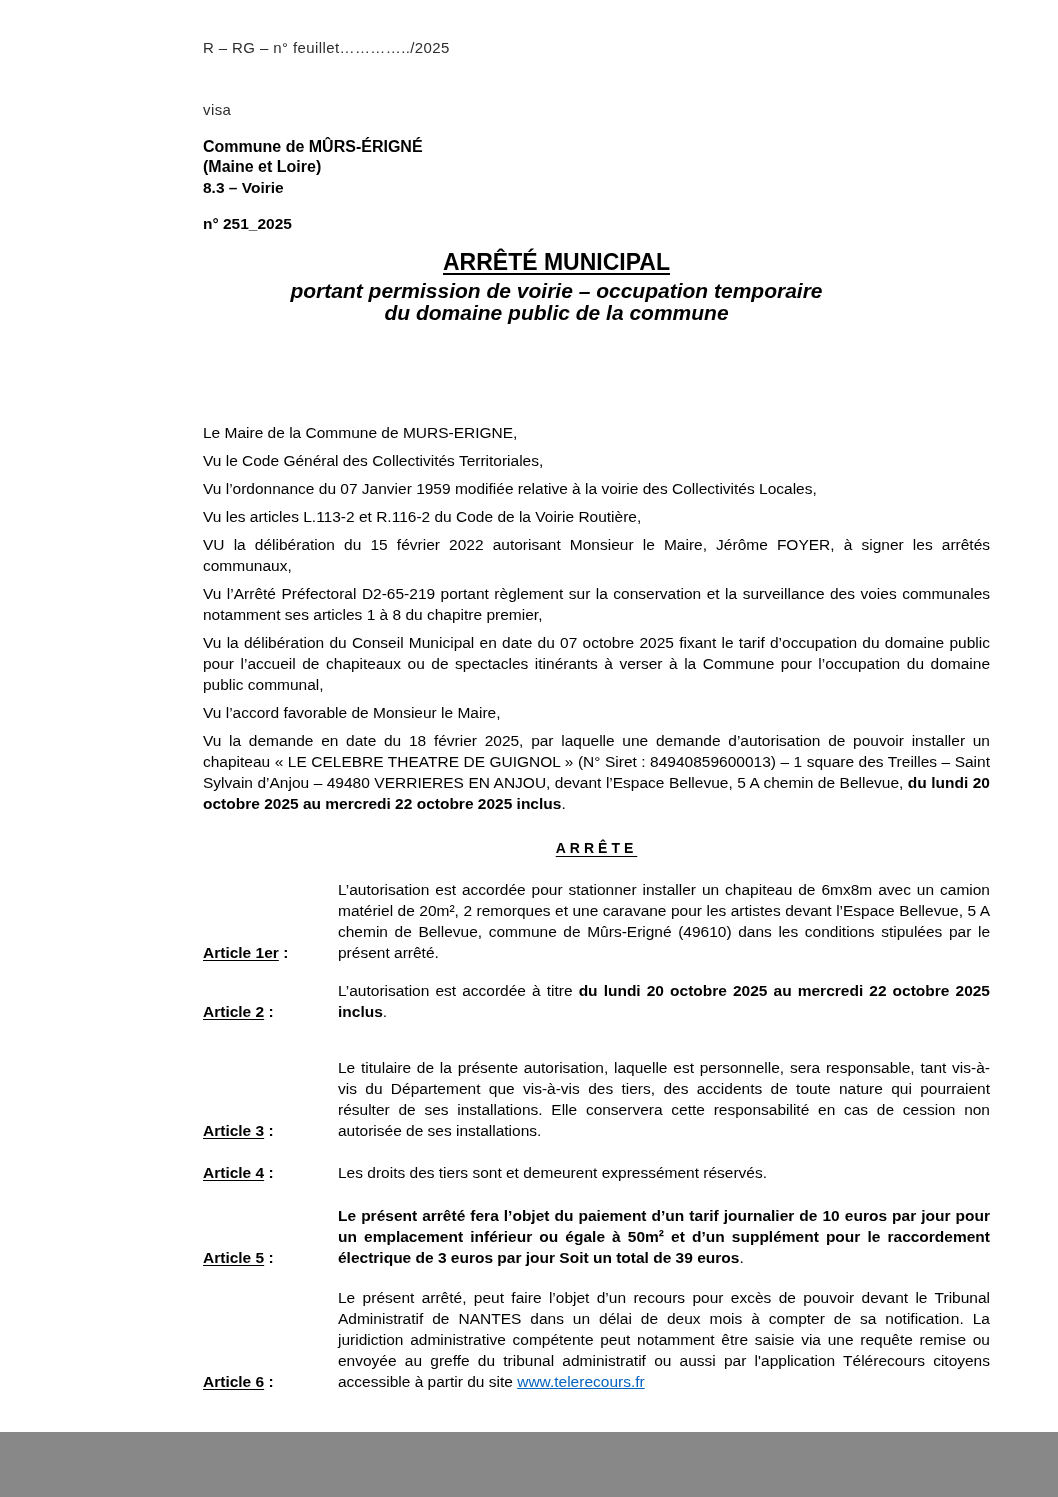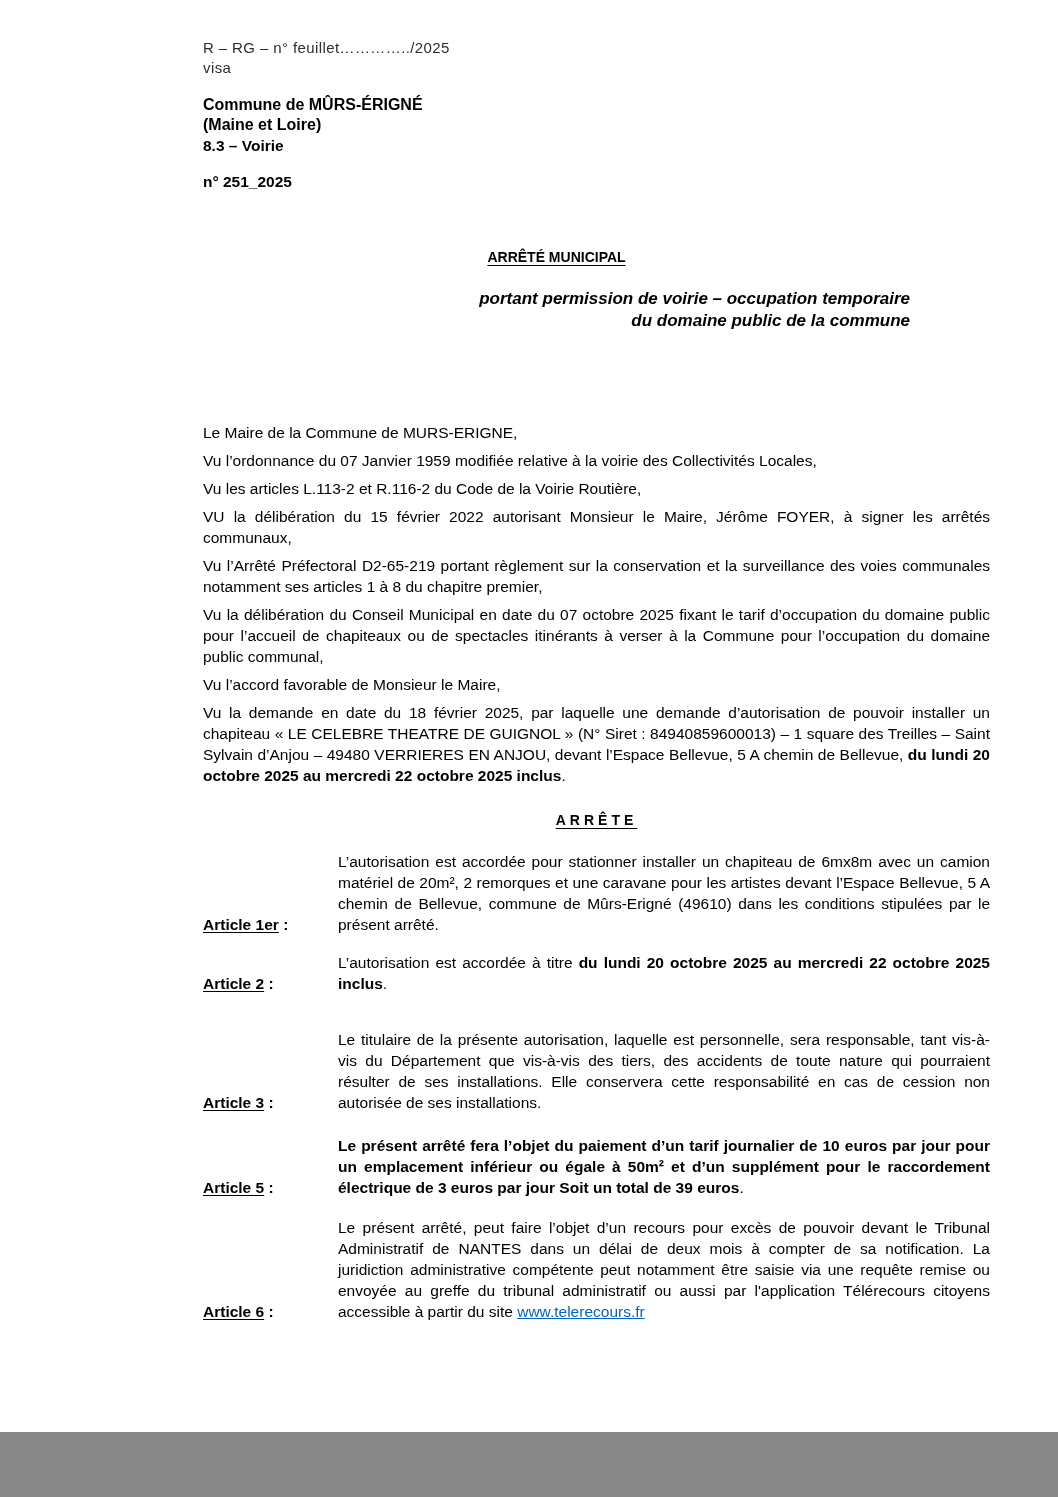--- a/index.html
+++ b/index.html
@@ -10,29 +10,29 @@
     margin: 0 auto;
     background: #ffffff;
     font-family: "Liberation Sans", sans-serif;
     color: #000000;
     overflow: hidden;
   }
 
   
   .hdr { position: absolute; left: 203px; top: 38px; }
   .ref-line { font-size: 15px; letter-spacing: 0.4px; color: #2d2d2d; line-height: 20px; }
-  .visa-line { font-size: 15px; letter-spacing: 0.4px; color: #2d2d2d; line-height: 20px; }
+  .visa-line { font-size: 15px; letter-spacing: 0.4px; color: #2d2d2d; line-height: 20px; margin-top: 42px; }
   .commune-block { margin-top: 17px; font-weight: bold; font-size: 16px; line-height: 20px; }
   .section-line { margin-top: 1px; font-weight: bold; font-size: 15.5px; line-height: 20px; }
   .numero-line  { margin-top: 16px; font-weight: bold; font-size: 15.5px; line-height: 20px; }
 
   
   .title-zone { position: absolute; left: 203px; width: 707px; text-align: center; }
-  .main-title { top: 249px; font-size: 14px; font-weight: bold; text-decoration: underline; text-underline-offset: 3px; }
-  .subtitle   { top: 288px; font-size: 17px; font-weight: bold; font-style: italic; line-height: 22px; text-align: right; }
+  .main-title { top: 249px; font-size: 23px; font-weight: bold; text-decoration: underline; text-underline-offset: 3px; }
+  .subtitle   { top: 280px; font-size: 21px; font-weight: bold; font-style: italic; line-height: 22px; }
   .permit     { top: 354px; font-size: 17px; font-weight: bold; font-style: italic; }
 
   
   .bodytext {
     position: absolute; left: 203px; top: 422px; width: 787px;
     font-size: 15.5px; line-height: 21px;
   }
   .bodytext p { margin: 0 0 7px 0; }
   .bodytext p.just { text-align: justify; }
   .b { font-weight: bold; }
@@ -85,20 +85,21 @@
 
   <div class="title-zone main-title">ARRÊTÉ MUNICIPAL</div>
   <div class="title-zone subtitle">
     <div>portant permission de voirie – occupation temporaire</div>
     <div>du domaine public de la commune</div>
   </div>
 
   <div class="bodytext">
 
     <p>Le Maire de la Commune de MURS-ERIGNE,</p>
+    <p>Vu le Code Général des Collectivités Territoriales,</p>
     <p>Vu l’ordonnance du 07 Janvier 1959 modifiée relative à la voirie des Collectivités Locales,</p>
     <p>Vu les articles L.113-2 et R.116-2 du Code de la Voirie Routière,</p>
     <p class="just">VU la délibération du 15 février 2022 autorisant Monsieur le Maire, Jérôme FOYER, à signer les arrêtés communaux,</p>
     <p class="just">Vu l’Arrêté Préfectoral D2-65-219 portant règlement sur la conservation et la surveillance des voies communales notamment ses articles 1 à 8 du chapitre premier,</p>
     <p class="just">Vu la délibération du Conseil Municipal en date du 07 octobre 2025 fixant le tarif d’occupation du domaine public pour l’accueil de chapiteaux ou de spectacles itinérants à verser à la Commune pour l’occupation du domaine public communal,</p>
     <p>Vu l’accord favorable de Monsieur le Maire,</p>
     <p class="just"><span>Vu la demande en date du 18 février 2025, par laquelle une demande d’autorisation de pouvoir installer un chapiteau « LE CELEBRE THEATRE DE GUIGNOL » (N° Siret : 84940859600013) – 1 square des Treilles – Saint Sylvain d’Anjou – 49480 VERRIERES EN ANJOU, devant l’Espace Bellevue, 5 A chemin de Bellevue, </span><span class="b">du lundi 20 octobre 2025 au mercredi 22 octobre 2025 inclus</span><span>.</span></p>
 
     <div class="arrete-heading">ARRÊTE</div>
 
@@ -110,20 +111,24 @@
     <div class="article mt17">
       <div class="lbl"><span class="u">Article 2</span><span> :</span></div>
       <div class="txt"><span>L’autorisation est accordée à titre </span><span class="b">du lundi 20 octobre 2025 au mercredi 22 octobre 2025 inclus</span><span>.</span></div>
     </div>
 
     <div class="article mt35">
       <div class="lbl"><span class="u">Article 3</span><span> :</span></div>
       <div class="txt">Le titulaire de la présente autorisation, laquelle est personnelle, sera responsable, tant vis-à-vis du Département que vis-à-vis des tiers, des accidents de toute nature qui pourraient résulter de ses installations. Elle conservera cette responsabilité en cas de cession non autorisée de ses installations.</div>
     </div>
 
+    <div class="article mt21">
+      <div class="lbl"><span class="u">Article 4</span><span> :</span></div>
+      <div class="txt">Les droits des tiers sont et demeurent expressément réservés.</div>
+    </div>
 
     <div class="article mt22">
       <div class="lbl"><span class="u">Article 5</span><span> :</span></div>
       <div class="txt"><span class="b">Le présent arrêté fera l’objet du paiement d’un tarif journalier de 10 euros par jour pour un emplacement inférieur ou égale à 50m² et d’un supplément pour le raccordement électrique de 3 euros par jour Soit un total de 39 euros</span><span>.</span></div>
     </div>
 
     <div class="article mt19">
       <div class="lbl"><span class="u">Article 6</span><span> :</span></div>
       <div class="txt"><span>Le présent arrêté, peut faire l’objet d’un recours pour excès de pouvoir devant le Tribunal Administratif de NANTES dans un délai de deux mois à compter de sa notification. La juridiction administrative compétente peut notamment être saisie via une requête remise ou envoyée au greffe du tribunal administratif ou aussi par l'application Télérecours citoyens accessible à partir du site </span><a class="doc-link">www.telerecours.fr</a></div>
     </div>

